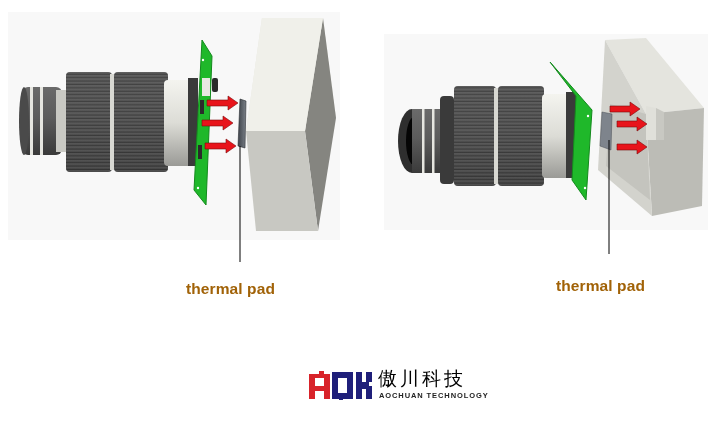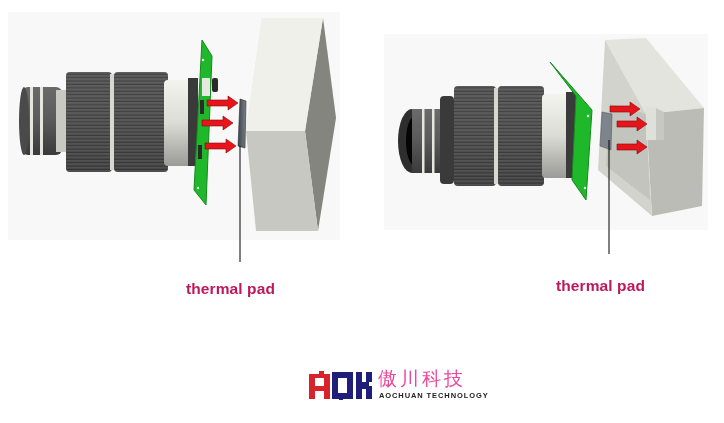--- a/index.html
+++ b/index.html
@@ -3,27 +3,27 @@
 <meta charset="utf-8">
 <style>
   * { box-sizing: border-box; margin: 0; padding: 0; }
   html, body { width: 724px; height: 423px; background: #ffffff; overflow: hidden; }
   body { position: relative; font-family: "Liberation Sans", sans-serif; }
   .panel { position: absolute; background: #f8f8f8; }
   .panel-left { left: 8px; top: 12px; width: 332px; height: 228px; }
   .panel-right { left: 384px; top: 34px; width: 324px; height: 196px; }
   svg.diagram { position: absolute; left: 0; top: 0; }
   .label {
-    position: absolute; font-weight: bold; font-size: 15.5px; color: #be185d;
+    position: absolute; font-weight: bold; font-size: 15.5px; color: #a16207;
     letter-spacing: 0.1px; white-space: nowrap;
   }
   .label-left { left: 186px; top: 280px; }
   .label-right { left: 556px; top: 277px; }
   .logo-cn {
-    position: absolute; left: 347px; top: 366px; font-size: 19px; color: #ec4899;
+    position: absolute; left: 347px; top: 366px; font-size: 19px; color: #000000;
     letter-spacing: 3px; font-family: "DejaVu Sans", sans-serif; white-space: nowrap;
   }
   .logo-en {
     position: absolute; left: 348px; top: 391px; font-size: 7.5px; font-weight: bold;
     color: #222; letter-spacing: 0.9px; font-family: "Liberation Sans", sans-serif; white-space: nowrap; text-align: center;
   }
 </style>
 </head>
 <body>
 

